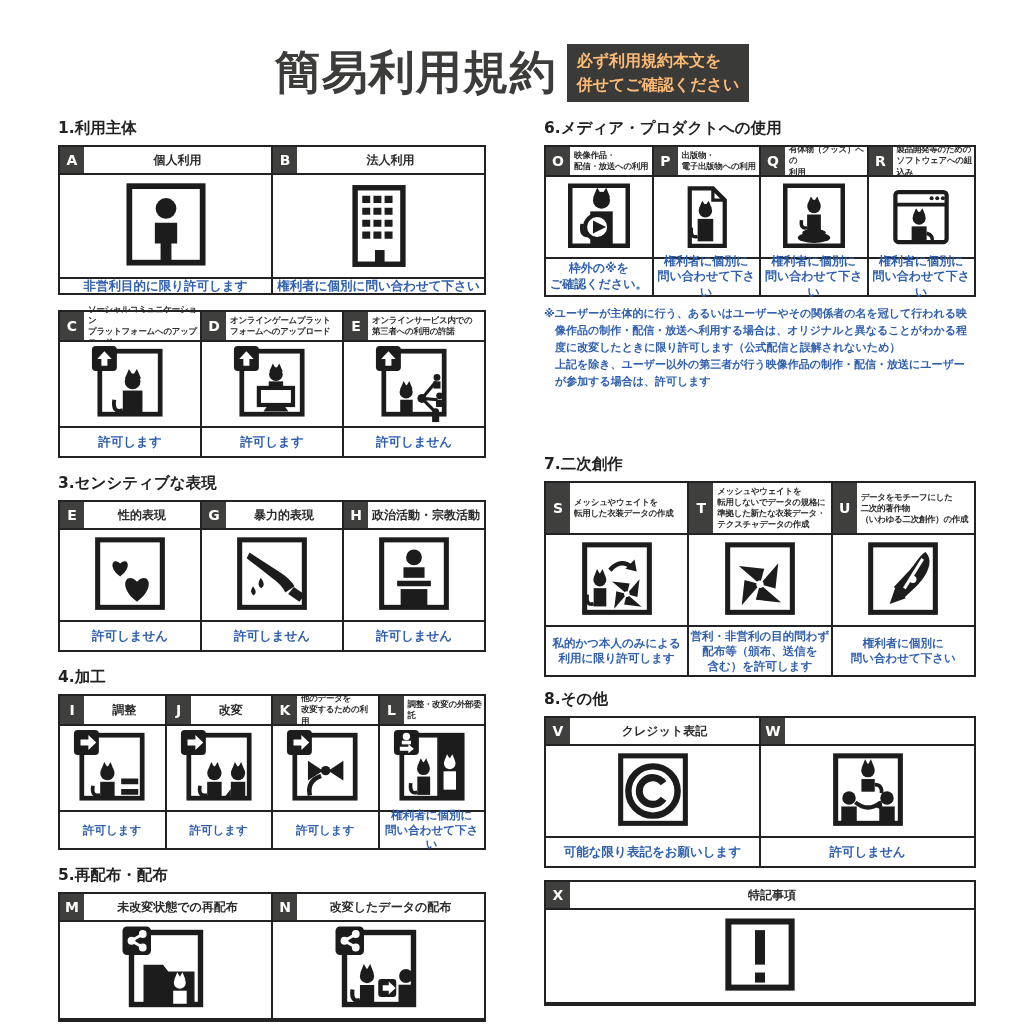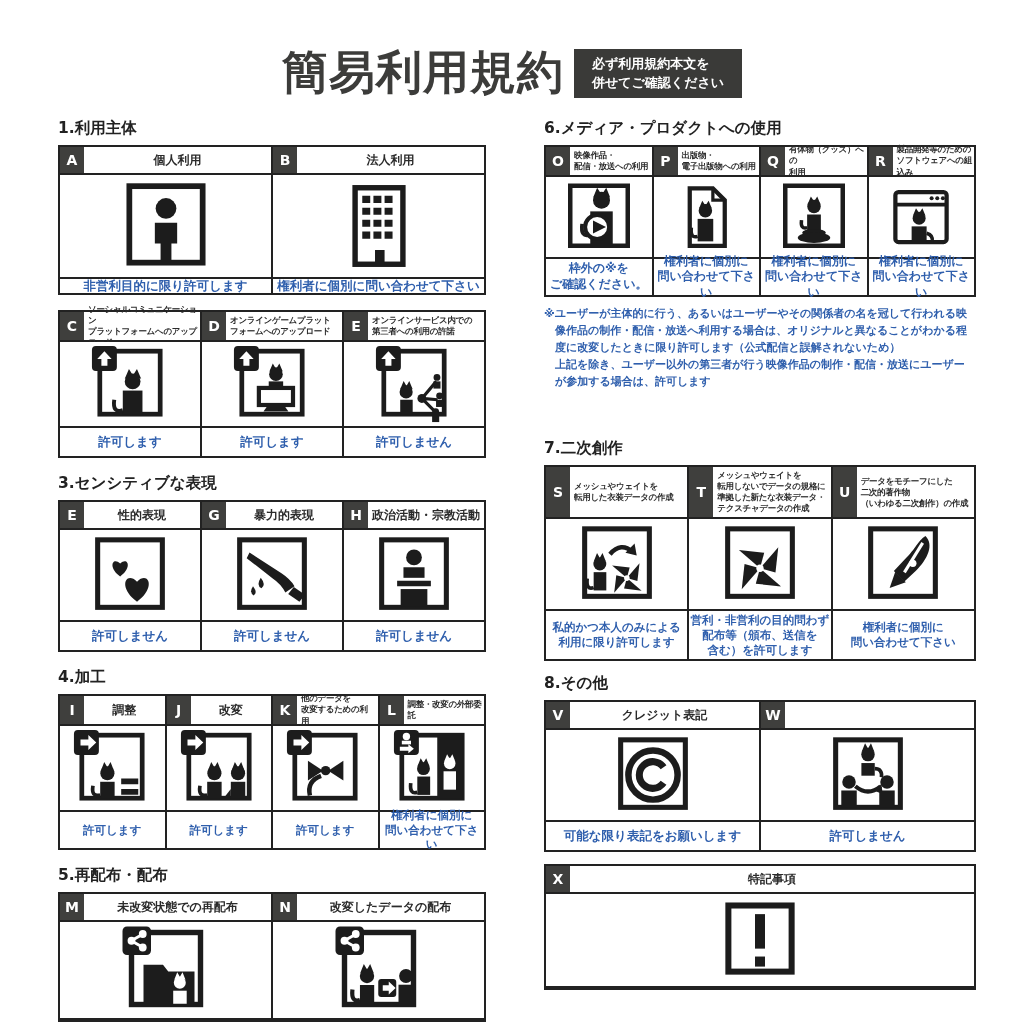--- a/index.html
+++ b/index.html
@@ -1,22 +1,22 @@
 <!DOCTYPE html>
 <html><head>
 <meta charset="utf-8">
 <style>
   html,body{margin:0;padding:0;background:#ffffff;}
   body{width:1024px;height:1024px;position:relative;overflow:hidden;
        font-family:"DejaVu Sans","Liberation Sans",sans-serif;color:#2b2b2b;}
   .header-row{position:absolute;top:42px;left:0;width:100%;display:flex;
        justify-content:center;align-items:center;gap:10px;}
   .main-title{font-size:46px;font-weight:bold;color:#3c3c3a;margin:0;letter-spacing:1px;}
-  .title-badge{background:#3a3a38;color:#ffffff;font-size:13px;font-weight:bold;
-       line-height:1.5;padding:5px 18px;white-space:pre-line;}
+  .title-badge{background:#3a3a38;color:#fdba74;font-size:16px;font-weight:bold;
+       line-height:1.5;padding:5px 10px;white-space:pre-line;}
   .col{position:absolute;top:118px;}
   .col-left{left:58px;width:428px;}
   .col-right{left:544px;width:432px;}
   .sec{margin-bottom:15px;}
   .sec h2{font-size:15.5px;font-weight:bold;color:#222;margin:0 0 6px 0;}
   .table{border:2.4px solid #222;display:flex;background:#fff;}
   .cell{flex:1;display:flex;flex-direction:column;border-left:2.4px solid #222;min-width:0;}
   .cell:first-child{border-left:none;}
   .head{display:flex;border-bottom:2.4px solid #222;}
   .letter{width:24px;flex:none;background:#3f3f3d;color:#fff;font-weight:bold;font-size:14px;
@@ -35,21 +35,21 @@
   
   .s1 .head{height:26px}.s1 .icon-area{height:102px}.s1 .answer{height:14px}
   .s2 .head{height:28px}.s2 .icon-area{height:84px}.s2 .answer{height:28px}
   .s3 .head{height:26px}.s3 .icon-area{height:90px}.s3 .answer{height:28px}
   .s4 .head{height:28px}.s4 .icon-area{height:84px}.s4 .answer{height:36px;font-size:11.5px}
   .s5 .head{height:26px}.s5 .icon-area{height:96px}
   .s6 .head{height:28px}.s6 .icon-area{height:80px}.s6 .answer{height:36px;font-size:12px}
   .s7 .head{height:50px}.s7 .icon-area{height:90px}.s7 .answer{height:48px;font-size:11.5px}
   .s8 .head{height:26px}.s8 .icon-area{height:90px}.s8 .answer{height:28px}
   .s9 .head{height:26px}.s9 .icon-area{height:92px}
-  .sec-6{margin-bottom:48px}
+  .sec-6{margin-bottom:64px}
   .sec-7{margin-bottom:12px}
   .sec-8{margin-bottom:12px}
 </style>
 </head>
 <body>
 
 <div class="header-row">
   <h1 class="main-title">簡易利用規約</h1>
   <div class="title-badge">必ず利用規約本文を
 併せてご確認ください</div>

